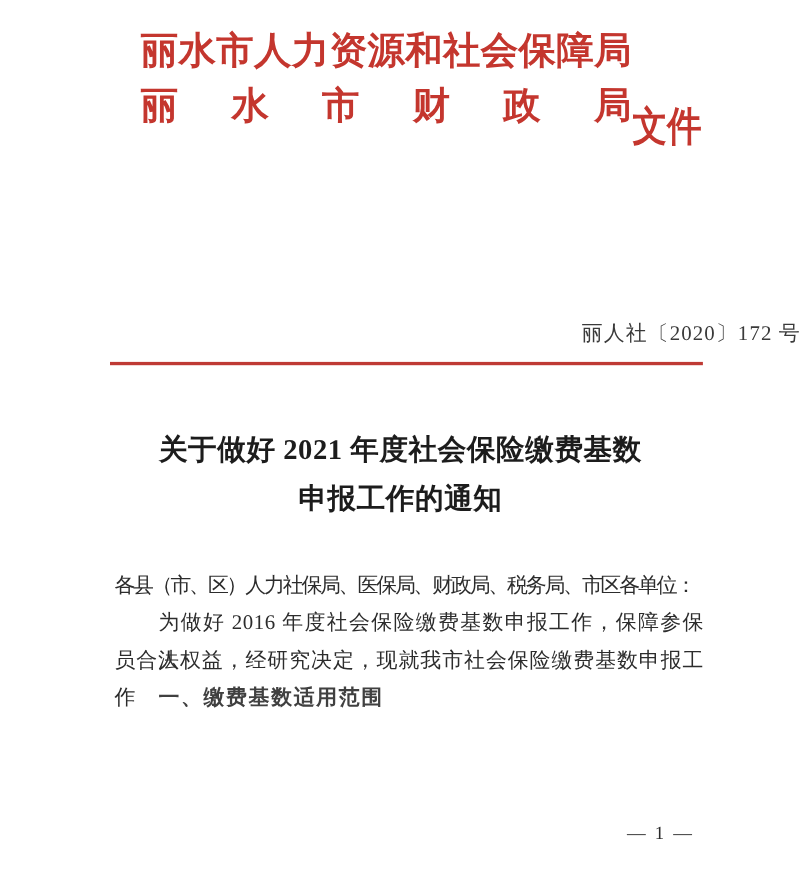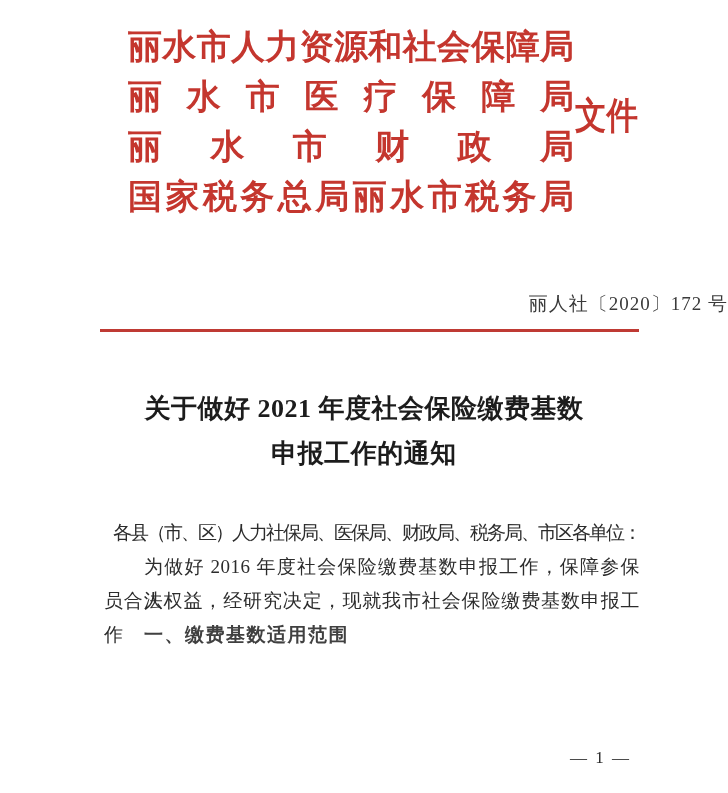--- a/index.html
+++ b/index.html
@@ -97,21 +97,20 @@
     color: var(--body-ink);
   }
   .body-line {
     height: 34px;
     line-height: 34px;
     letter-spacing: 0.5px;
   }
   .body-line.salutation {
     white-space: nowrap;
     letter-spacing: -2px;
-    text-align: right;
   }
   .body-line.indent { padding-left: 40px; }
   .body-line.justify {
     text-align: justify;
     text-align-last: justify;
   }
   .body-line.heading {
     font-weight: bold;
     font-family: "Liberation Sans", "DejaVu Sans", sans-serif;
     letter-spacing: 1.5px;
@@ -128,23 +127,21 @@
     white-space: nowrap;
   }
 </style>
 </head>
 <body>
 
 <div class="page">
 
   <div class="agencies">
     <div class="agency-line">丽水市人力资源和社会保障局</div>
-    <div class="agency-line">丽水市医疗保障局</div>
     <div class="agency-line">丽水市财政局</div>
-    <div class="agency-line">国家税务总局丽水市税务局</div>
   </div>
 
   <div class="wenjian">文件</div>
 
   <div class="doc-number">丽人社〔2020〕172 号</div>
 
   <div class="red-line"></div>
 
   <div class="title-block">
     <div class="title-line">关于做好 2021 年度社会保险缴费基数</div>

